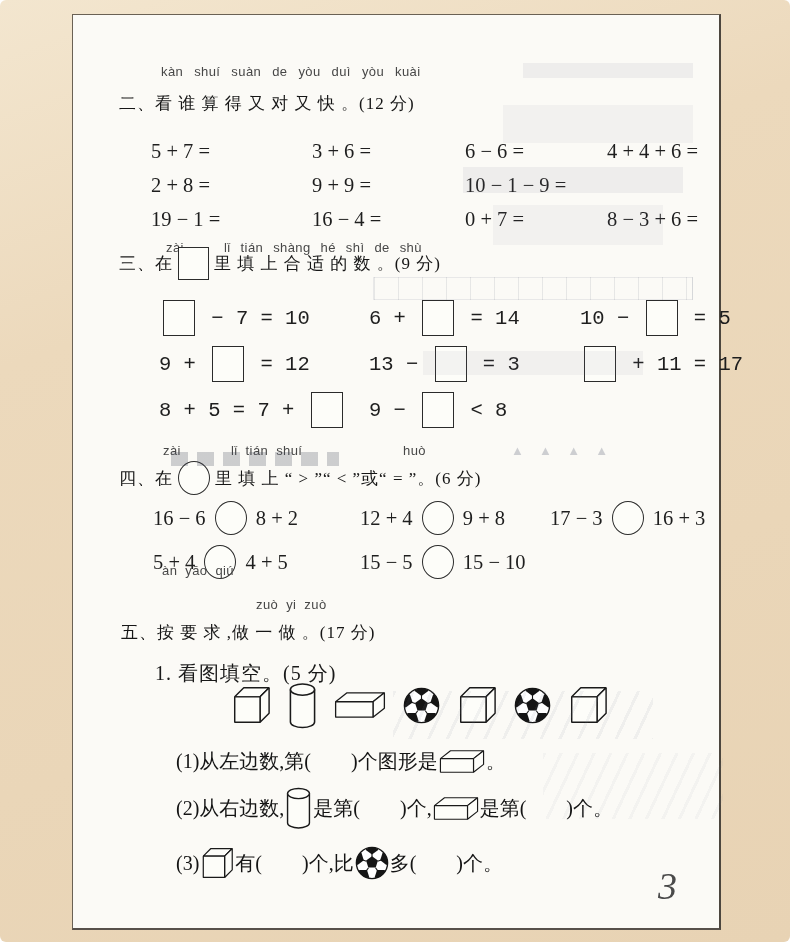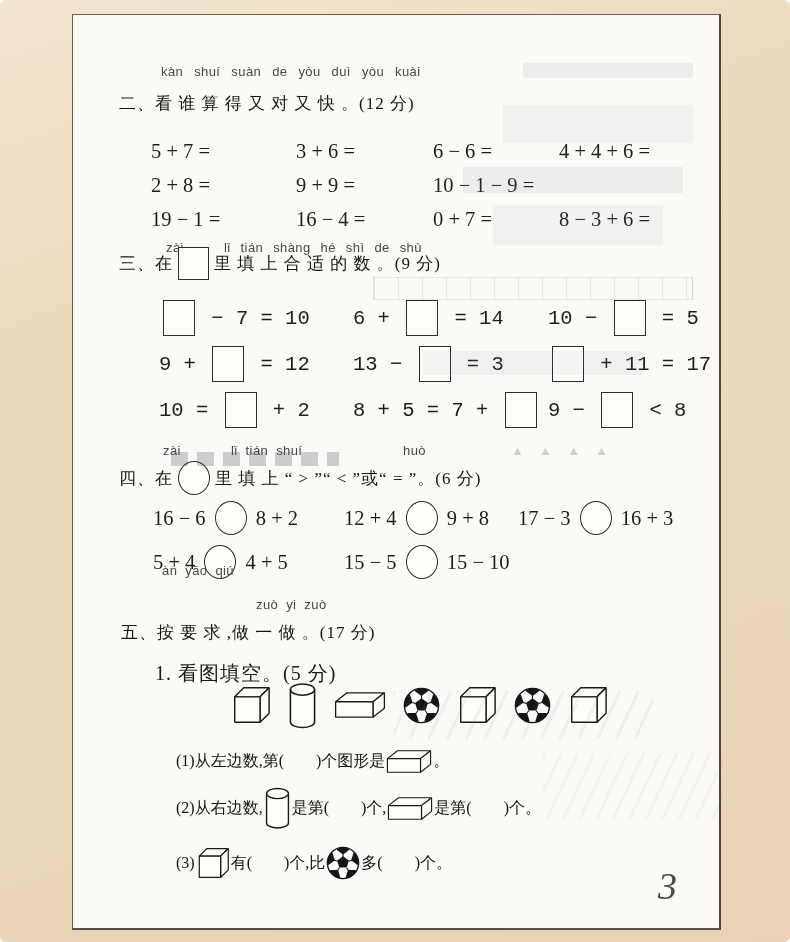--- a/index.html
+++ b/index.html
@@ -13,32 +13,32 @@
   .pin{position:absolute;font-family:"Liberation Sans","DejaVu Sans",sans-serif;
        font-size:13px;color:#474747;letter-spacing:.4px;white-space:pre;}
   .ws8{word-spacing:7px}.ws6{word-spacing:6px}.ws4{word-spacing:4px}
   
   .titleline{position:absolute;display:flex;align-items:center;gap:5px;height:36px;
        font-size:17px;font-weight:400;color:#161616;letter-spacing:1px;white-space:pre;}
   .tbox{display:inline-block;width:29px;height:31px;border:1.7px solid #2c2c2c;background:#fdfdf9;}
   .tcirc{display:inline-block;width:30px;height:32px;border:1.7px solid #2c2c2c;border-radius:50%;background:#fdfdf9;}
   
   .grid{position:absolute;}
-  .row{display:grid;align-items:center;}
+  .row{display:grid;align-items:center;gap:16px;}
   .g2 .row{grid-template-columns:145px 137px 126px auto;height:34px;}
   .g3 .row{grid-template-columns:194px 195px auto;height:46px;font-family:Liberation Mono, monospace;}
   .g4 .row{grid-template-columns:191px 174px auto;height:44px;}
   .cell{font-size:20.5px;color:#1e1e1e;white-space:pre;display:flex;align-items:center;}
   .fillbox{display:inline-block;width:30px;height:34px;border:1.6px solid #2b2b2b;background:#fdfdf9;margin:0 4px;flex:none;}
   .fillcirc{display:inline-block;width:30px;height:32px;border:1.6px solid #2b2b2b;border-radius:50%;background:#fdfdf9;margin:0 4px;flex:none;}
   
   .subline{position:absolute;font-size:20px;color:#191919;letter-spacing:1px;white-space:pre;}
   .shapesrow{position:absolute;display:flex;align-items:center;gap:17px;height:52px;}
   .shapesrow .shape{display:flex;align-items:center;}
-  .qline{position:absolute;display:flex;align-items:center;font-size:16px;color:#141414;white-space:pre;}
+  .qline{position:absolute;display:flex;align-items:center;font-size:20px;color:#141414;white-space:pre;}
   .qline .ishape{display:inline-flex;align-items:center;margin:0 1px;flex:none;}
   
   .pagenum{position:absolute;font-size:38px;font-style:italic;color:#4a4a4a;font-family:"Liberation Serif",serif;}
   
   .ghost{position:absolute;pointer-events:none;}
   .bar{background:rgba(125,132,150,.10);}
   .gC1{left:450px;top:48px;width:170px;height:15px;}
   .gC2{left:430px;top:90px;width:190px;height:38px;background:rgba(125,132,150,.07);}
   .gD{left:390px;top:152px;width:220px;height:26px;}
   .gD2{left:420px;top:190px;width:170px;height:40px;background:rgba(125,132,150,.07);}
@@ -96,21 +96,20 @@
             <span class="cell"><span class="fillbox"></span> − 7 = 10</span>
             <span class="cell">6 + <span class="fillbox"></span> = 14</span>
             <span class="cell">10 − <span class="fillbox"></span> = 5</span>
           </div>
           <div class="row">
             <span class="cell">9 + <span class="fillbox"></span> = 12</span>
             <span class="cell">13 − <span class="fillbox"></span> = 3</span>
             <span class="cell"><span class="fillbox"></span> + 11 = 17</span>
           </div>
           <div class="row">
-            <span class="cell">10 = <span class="fillbox"></span> + 2</span>
             <span class="cell">8 + 5 = 7 + <span class="fillbox"></span></span>
             <span class="cell">9 − <span class="fillbox"></span> &lt; 8</span>
           </div>
         </div>
     </div>
 
     <div>
       <div class="pin" style="left:90px;top:428px">zài</div>
       <div class="pin ws4" style="left:158px;top:428px">lǐ tián shuí</div>
       <div class="pin" style="left:330px;top:428px">huò</div>

